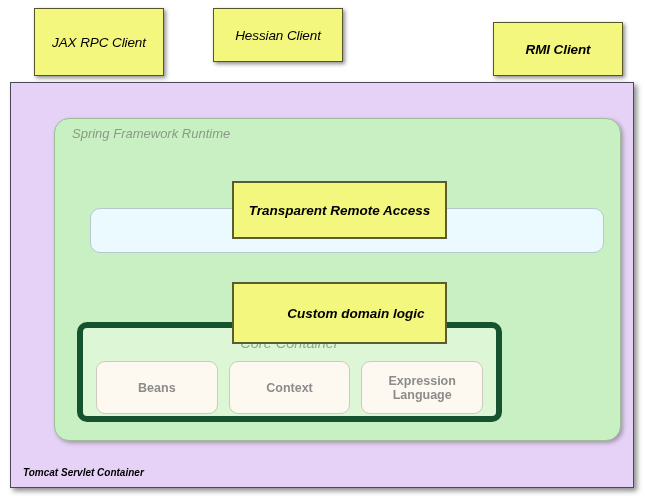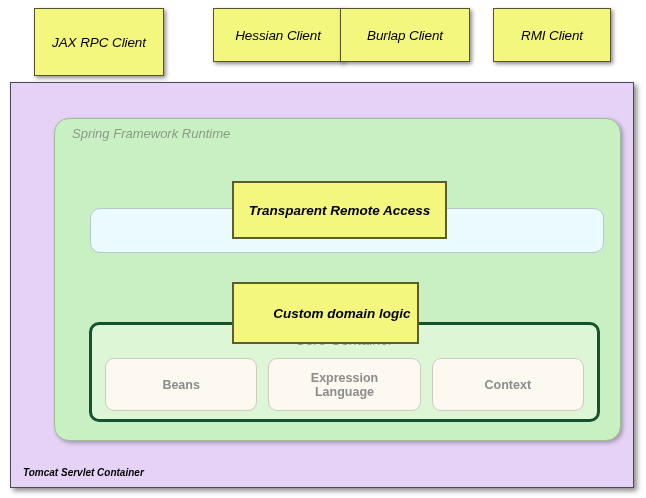--- a/index.html
+++ b/index.html
@@ -126,34 +126,34 @@
   }
   #emph-remote {
     left: 177px;
     top: 62px;
     width: 215px;
     height: 58px;
   }
   #emph-domain {
     left: 177px;
     top: 163px;
-    width: 187px;
+    width: 215px;
     height: 62px;
     padding-left: 33px;
   }
 
   
   #core-container {
     position: absolute;
-    left: 34px;
+    left: 22px;
     top: 203px;
-    width: 511px;
+    width: 425px;
     height: 100px;
     background: #ddf7d6;
-    border: 3px solid #14532d;
+    border: 6px solid #14532d;
     border-radius: 10px;
     box-sizing: border-box;
   }
   #core-container-label {
     position: absolute;
     top: 7px;
     left: 0;
     right: 0;
     text-align: center;
     font-size: 14.5px;
@@ -193,25 +193,22 @@
 <div id="stage">
 
   <div class="client-box" id="client-0" style="left:34px; top:8px; width:130px; height:68px;">
     <span class="label">JAX RPC Client</span>
   </div>
 
   <div class="client-box" id="client-1" style="left:187px; top:8px; width:130px; height:54px;margin-left:26px;">
     <span class="label">Hessian Client</span>
   </div>
 
-  <div class="client-box" id="client-2" style="left:340px; top:8px; width:130px; height:54px;">
-    <span class="label">Burlap Client</span>
-  </div>
-
-  <div class="client-box" id="client-3" style="left:493px; top:8px; width:118px; height:54px;">
+
+  <div class="client-box" id="client-3" style="left:493px; top:22px; width:130px; height:54px;font-weight:bold;">
     <span class="label">RMI Client</span>
   </div>
 
   <div id="tomcat-container">
 
     <div id="tomcat-label">Tomcat Servlet Container</div>
 
     <div id="spring-runtime">
 
       <div id="spring-runtime-label">Spring Framework Runtime</div>
@@ -229,24 +226,24 @@
       </div>
 
       <div id="core-container">
         <div id="core-container-label">Core Container</div>
 
         <div id="core-modules">
           <div class="core-module">
             <span class="label">Beans</span>
           </div>
           <div class="core-module">
+            <span class="label">Context</span>
+          </div>
+          <div class="core-module">
             <span class="label">Expression<br>Language</span>
           </div>
-          <div class="core-module">
-            <span class="label">Context</span>
-          </div>
         </div>
       </div>
 
     </div>
   </div>
 
 </div>
 
 </body></html>

